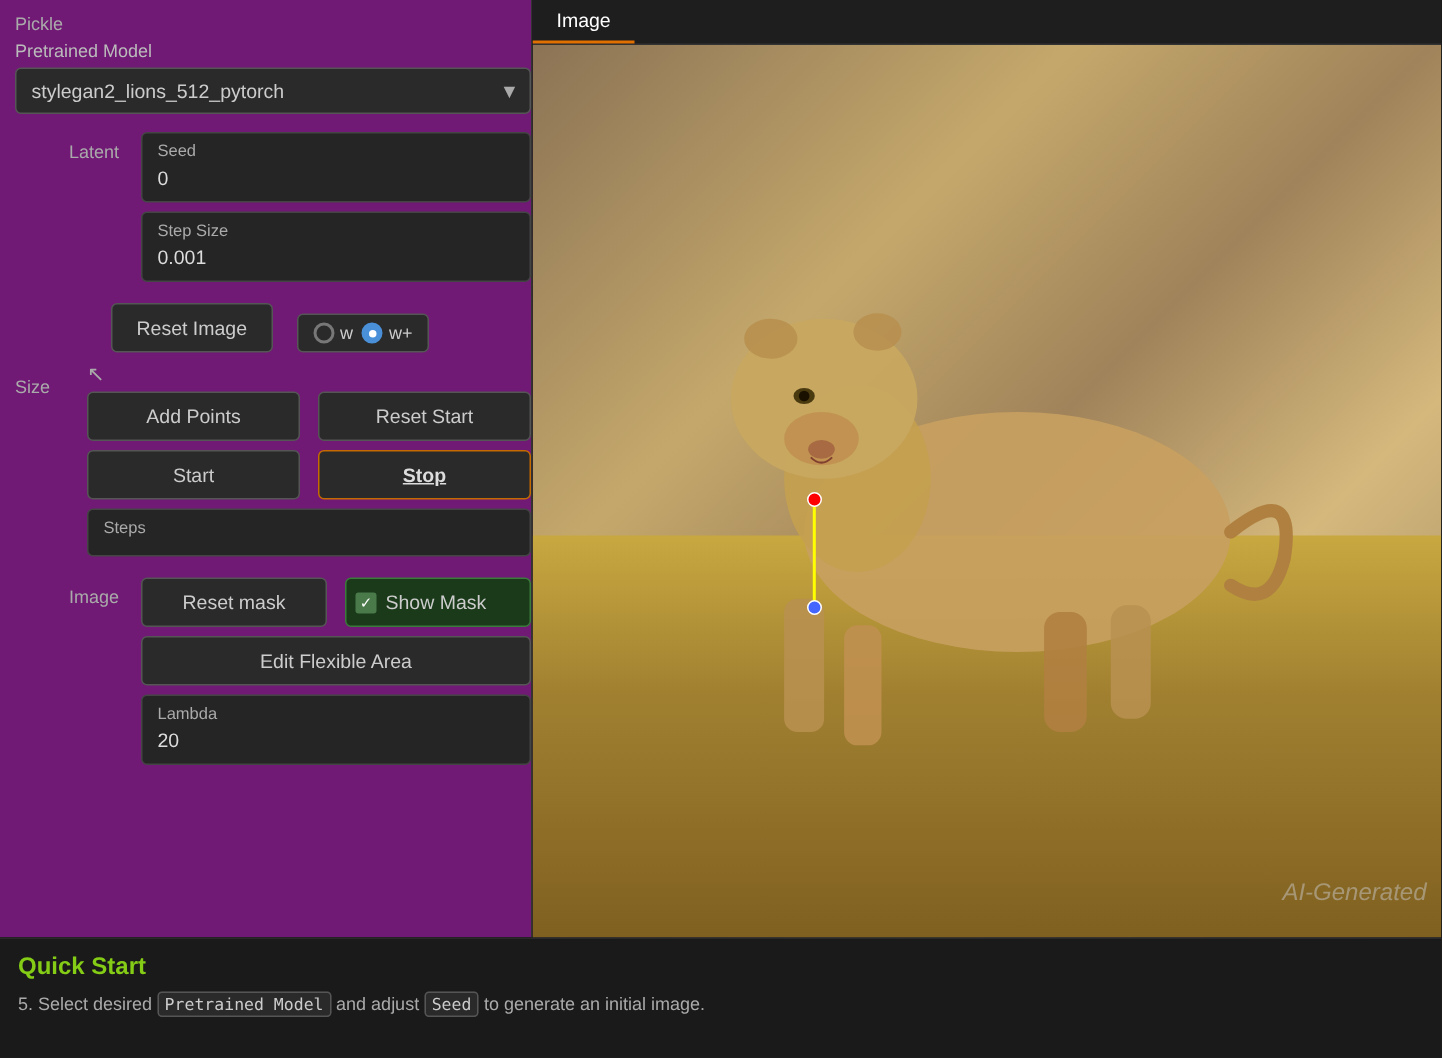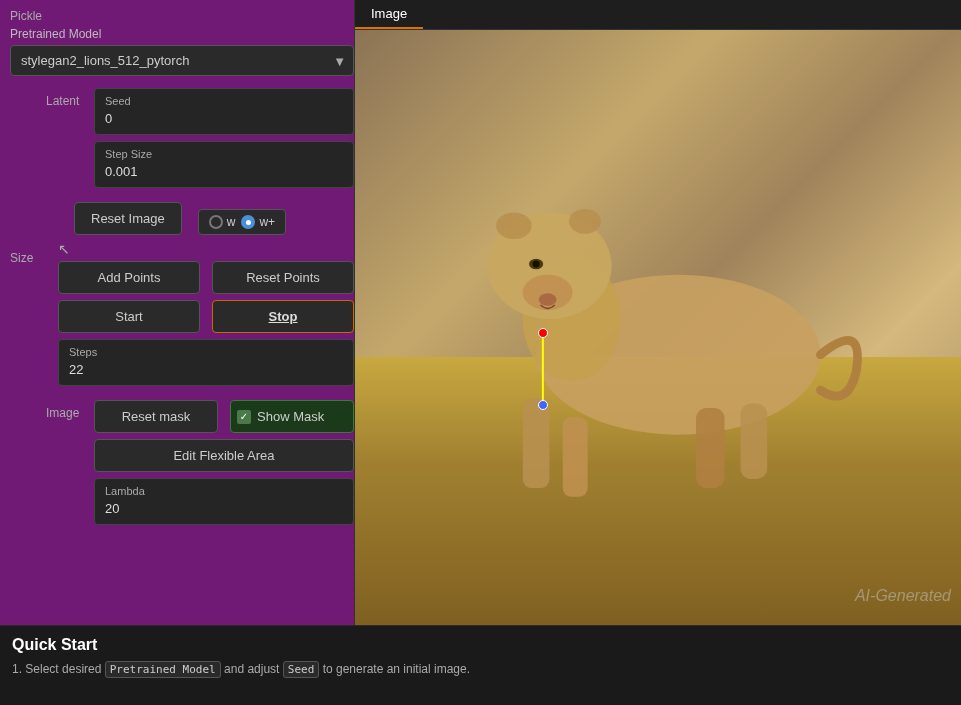--- a/index.html
+++ b/index.html
@@ -331,21 +331,21 @@
 
     
     .bottom-section {
       background: #1a1a1a;
       padding: 10px 12px 8px 12px;
       border-top: 1px solid #2a2a2a;
       height: 80px;
     }
 
     .quick-start-title {
-      color: #ffffff;
+      color: #84cc16;
       font-size: 16px;
       font-weight: bold;
       margin-bottom: 6px;
     }
 
     .quick-start-text {
       color: #aaa;
       font-size: 12px;
       line-height: 1.5;
     }
@@ -413,29 +413,28 @@
       </div>
 
       <div class="drag-section">
         <div class="section-label" style="padding-top:10px;">Size</div>
         <div class="section-content">
           <div style="display:flex;align-items:center;gap:4px;margin-bottom:4px;">
             <span class="cursor-icon">↖</span>
           </div>
           <div class="button-row">
             <button class="btn">Add Points</button>
-            <button class="btn">Reset Points</button>
+            <button class="btn">Reset Start</button>
           </div>
           <div class="button-row">
             <button class="btn">Start</button>
             <button class="btn btn-stop">Stop</button>
           </div>
           <div class="field-group">
             <div class="field-label">Steps</div>
-            <input class="field-input" type="text" value="22" style="">
           </div>
         </div>
       </div>
 
       <div class="section-row">
         <div class="section-label">Image</div>
         <div class="section-content">
           <div class="button-row">
             <button class="btn">Reset mask</button>
             <button class="btn show-mask-btn">
@@ -501,20 +500,20 @@
           <div class="watermark">AI-Generated</div>
         </div>
       </div>
     </div>
 
   </div>
 
   <div class="bottom-section">
     <div class="quick-start-title">Quick Start</div>
     <div class="quick-start-text">
-      <span>1. Select desired</span>
+      <span>5. Select desired</span>
       <code>Pretrained Model</code>
       <span>and adjust</span>
       <code>Seed</code>
       <span>to generate an initial image.</span>
     </div>
   </div>
 </div>
 
 </body></html>

